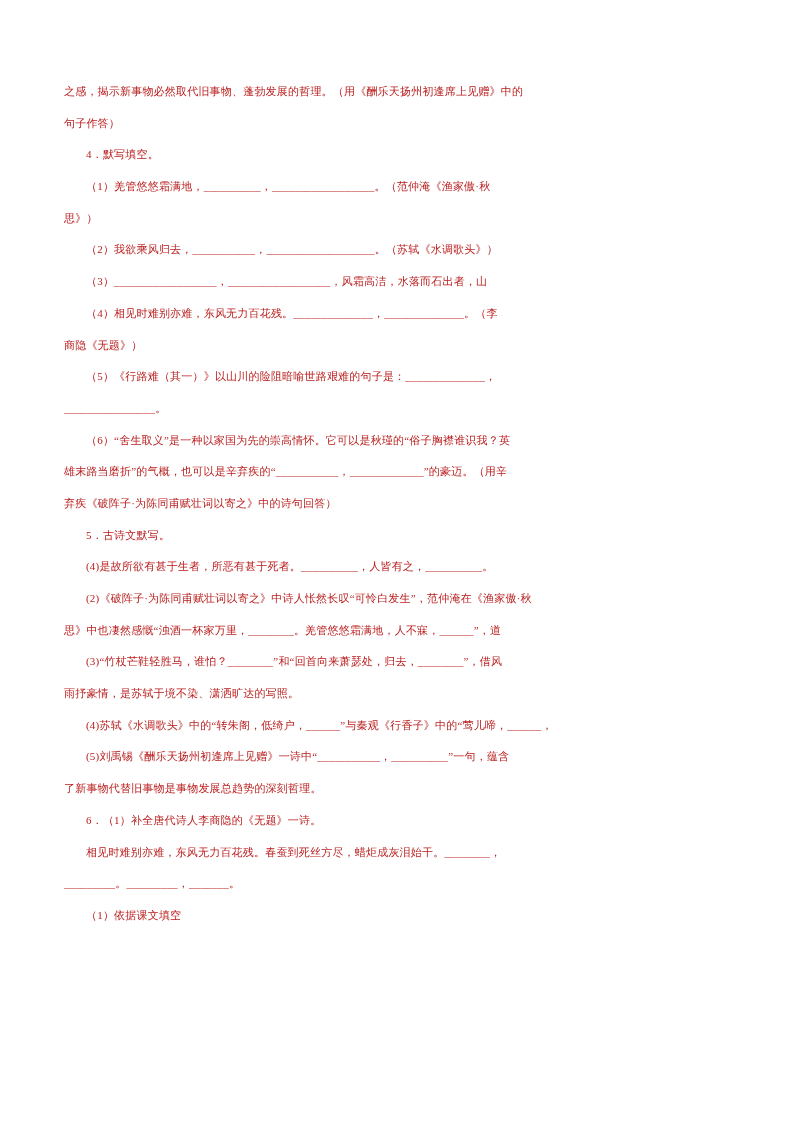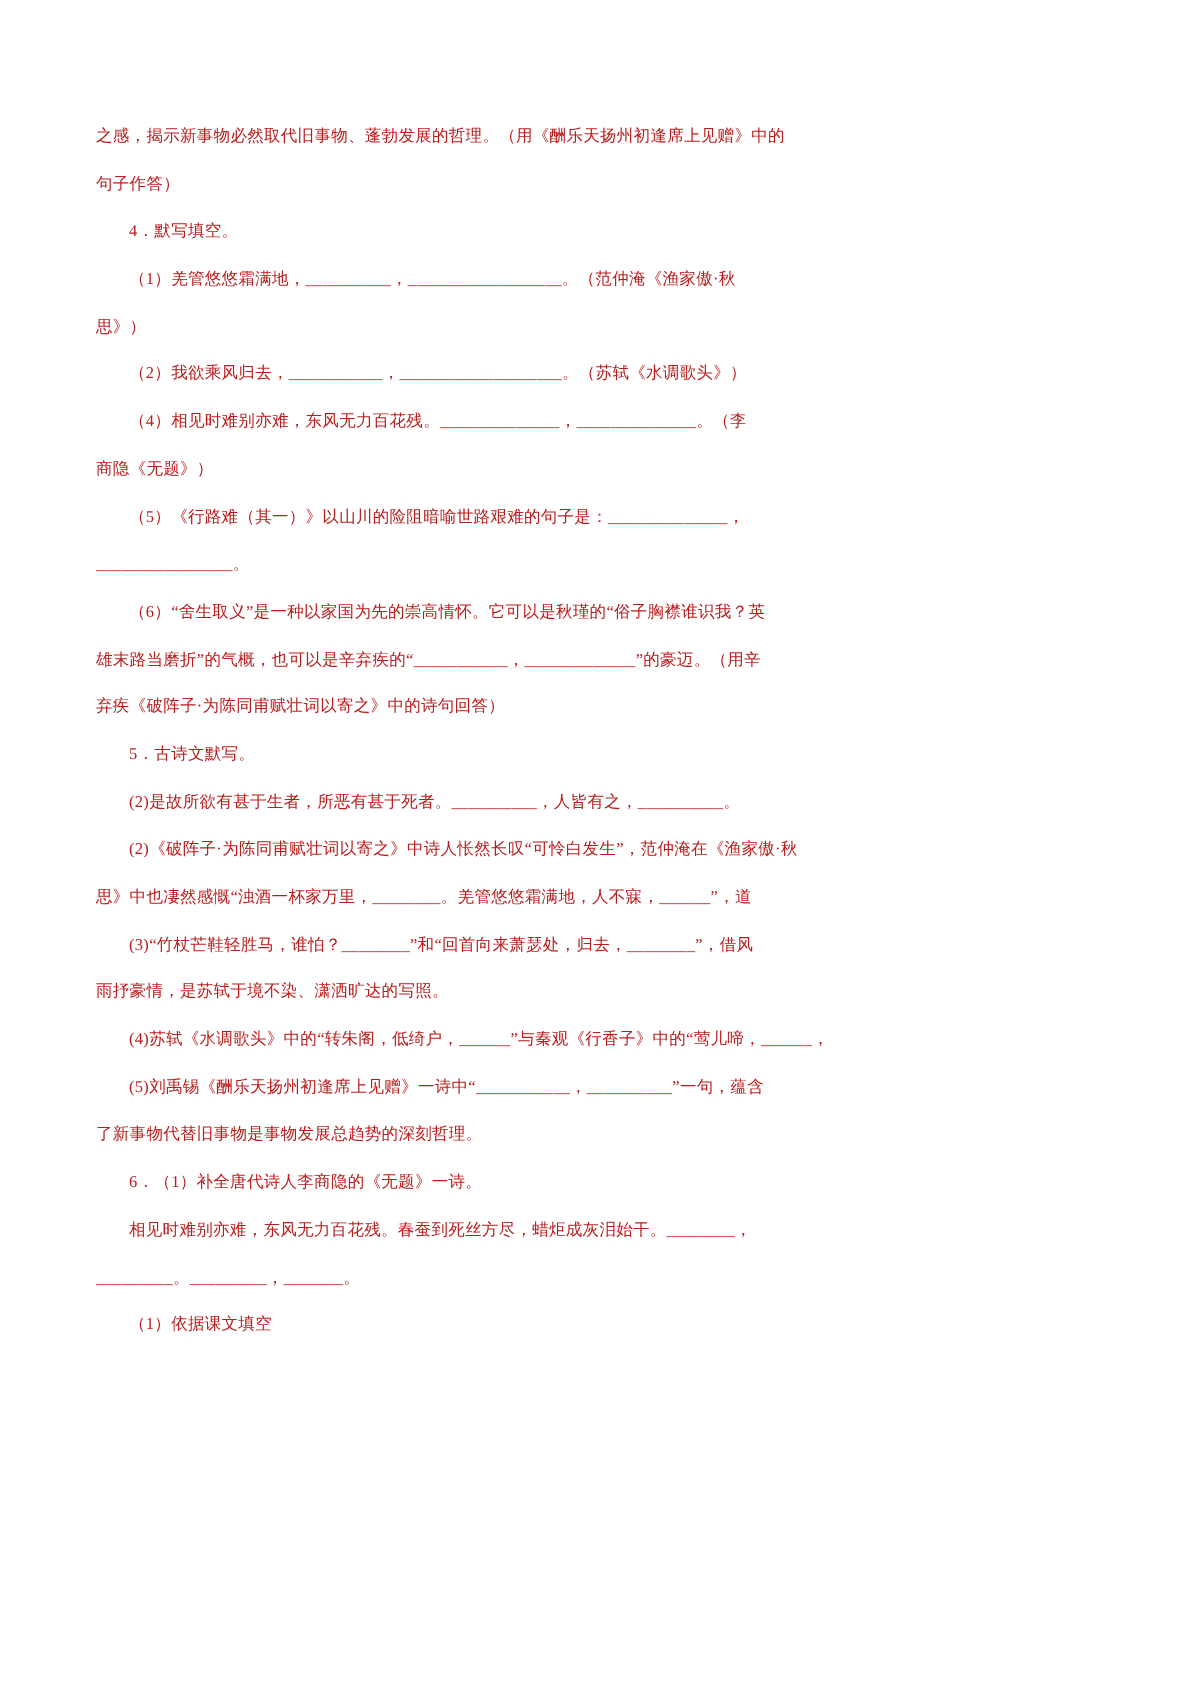--- a/index.html
+++ b/index.html
@@ -37,29 +37,30 @@
 <body>
 
 <div class="page">
   <div class="doc-content">
       <div class="text-line">之感，揭示新事物必然取代旧事物、蓬勃发展的哲理。（用《酬乐天扬州初逢席上见赠》中的</div>
       <div class="text-line">句子作答）</div>
       <div class="text-line indent">4．默写填空。</div>
       <div class="text-line indent">（1）羌管悠悠霜满地，__________，__________________。（范仲淹《渔家傲·秋</div>
       <div class="text-line">思》）</div>
       <div class="text-line indent">（2）我欲乘风归去，___________，___________________。（苏轼《水调歌头》）</div>
+      <div class="text-line indent">（3）__________________，__________________，风霜高洁，水落而石出者，山</div>
       <div class="text-line indent">（4）相见时难别亦难，东风无力百花残。______________，______________。（李</div>
       <div class="text-line">商隐《无题》）</div>
       <div class="text-line indent">（5）《行路难（其一）》以山川的险阻暗喻世路艰难的句子是：______________，</div>
       <div class="text-line">________________。</div>
       <div class="text-line indent">（6）“舍生取义”是一种以家国为先的崇高情怀。它可以是秋瑾的“俗子胸襟谁识我？英</div>
       <div class="text-line">雄末路当磨折”的气概，也可以是辛弃疾的“___________，_____________”的豪迈。（用辛</div>
       <div class="text-line">弃疾《破阵子·为陈同甫赋壮词以寄之》中的诗句回答）</div>
       <div class="text-line indent">5．古诗文默写。</div>
-      <div class="text-line indent">(2)是故所欲有甚于生者，所恶有甚于死者。__________，人皆有之，__________。</div>
+      <div class="text-line indent">(4)是故所欲有甚于生者，所恶有甚于死者。__________，人皆有之，__________。</div>
       <div class="text-line indent">(2)《破阵子·为陈同甫赋壮词以寄之》中诗人怅然长叹“可怜白发生”，范仲淹在《渔家傲·秋</div>
       <div class="text-line">思》中也凄然感慨“浊酒一杯家万里，________。羌管悠悠霜满地，人不寐，______”，道</div>
       <div class="text-line indent">(3)“竹杖芒鞋轻胜马，谁怕？________”和“回首向来萧瑟处，归去，________”，借风</div>
       <div class="text-line">雨抒豪情，是苏轼于境不染、潇洒旷达的写照。</div>
       <div class="text-line indent">(4)苏轼《水调歌头》中的“转朱阁，低绮户，______”与秦观《行香子》中的“莺儿啼，______，</div>
       <div class="text-line indent">(5)刘禹锡《酬乐天扬州初逢席上见赠》一诗中“___________，__________”一句，蕴含</div>
       <div class="text-line">了新事物代替旧事物是事物发展总趋势的深刻哲理。</div>
       <div class="text-line indent">6．（1）补全唐代诗人李商隐的《无题》一诗。</div>
       <div class="text-line indent">相见时难别亦难，东风无力百花残。春蚕到死丝方尽，蜡炬成灰泪始干。________，</div>
       <div class="text-line">_________。_________，_______。</div>

